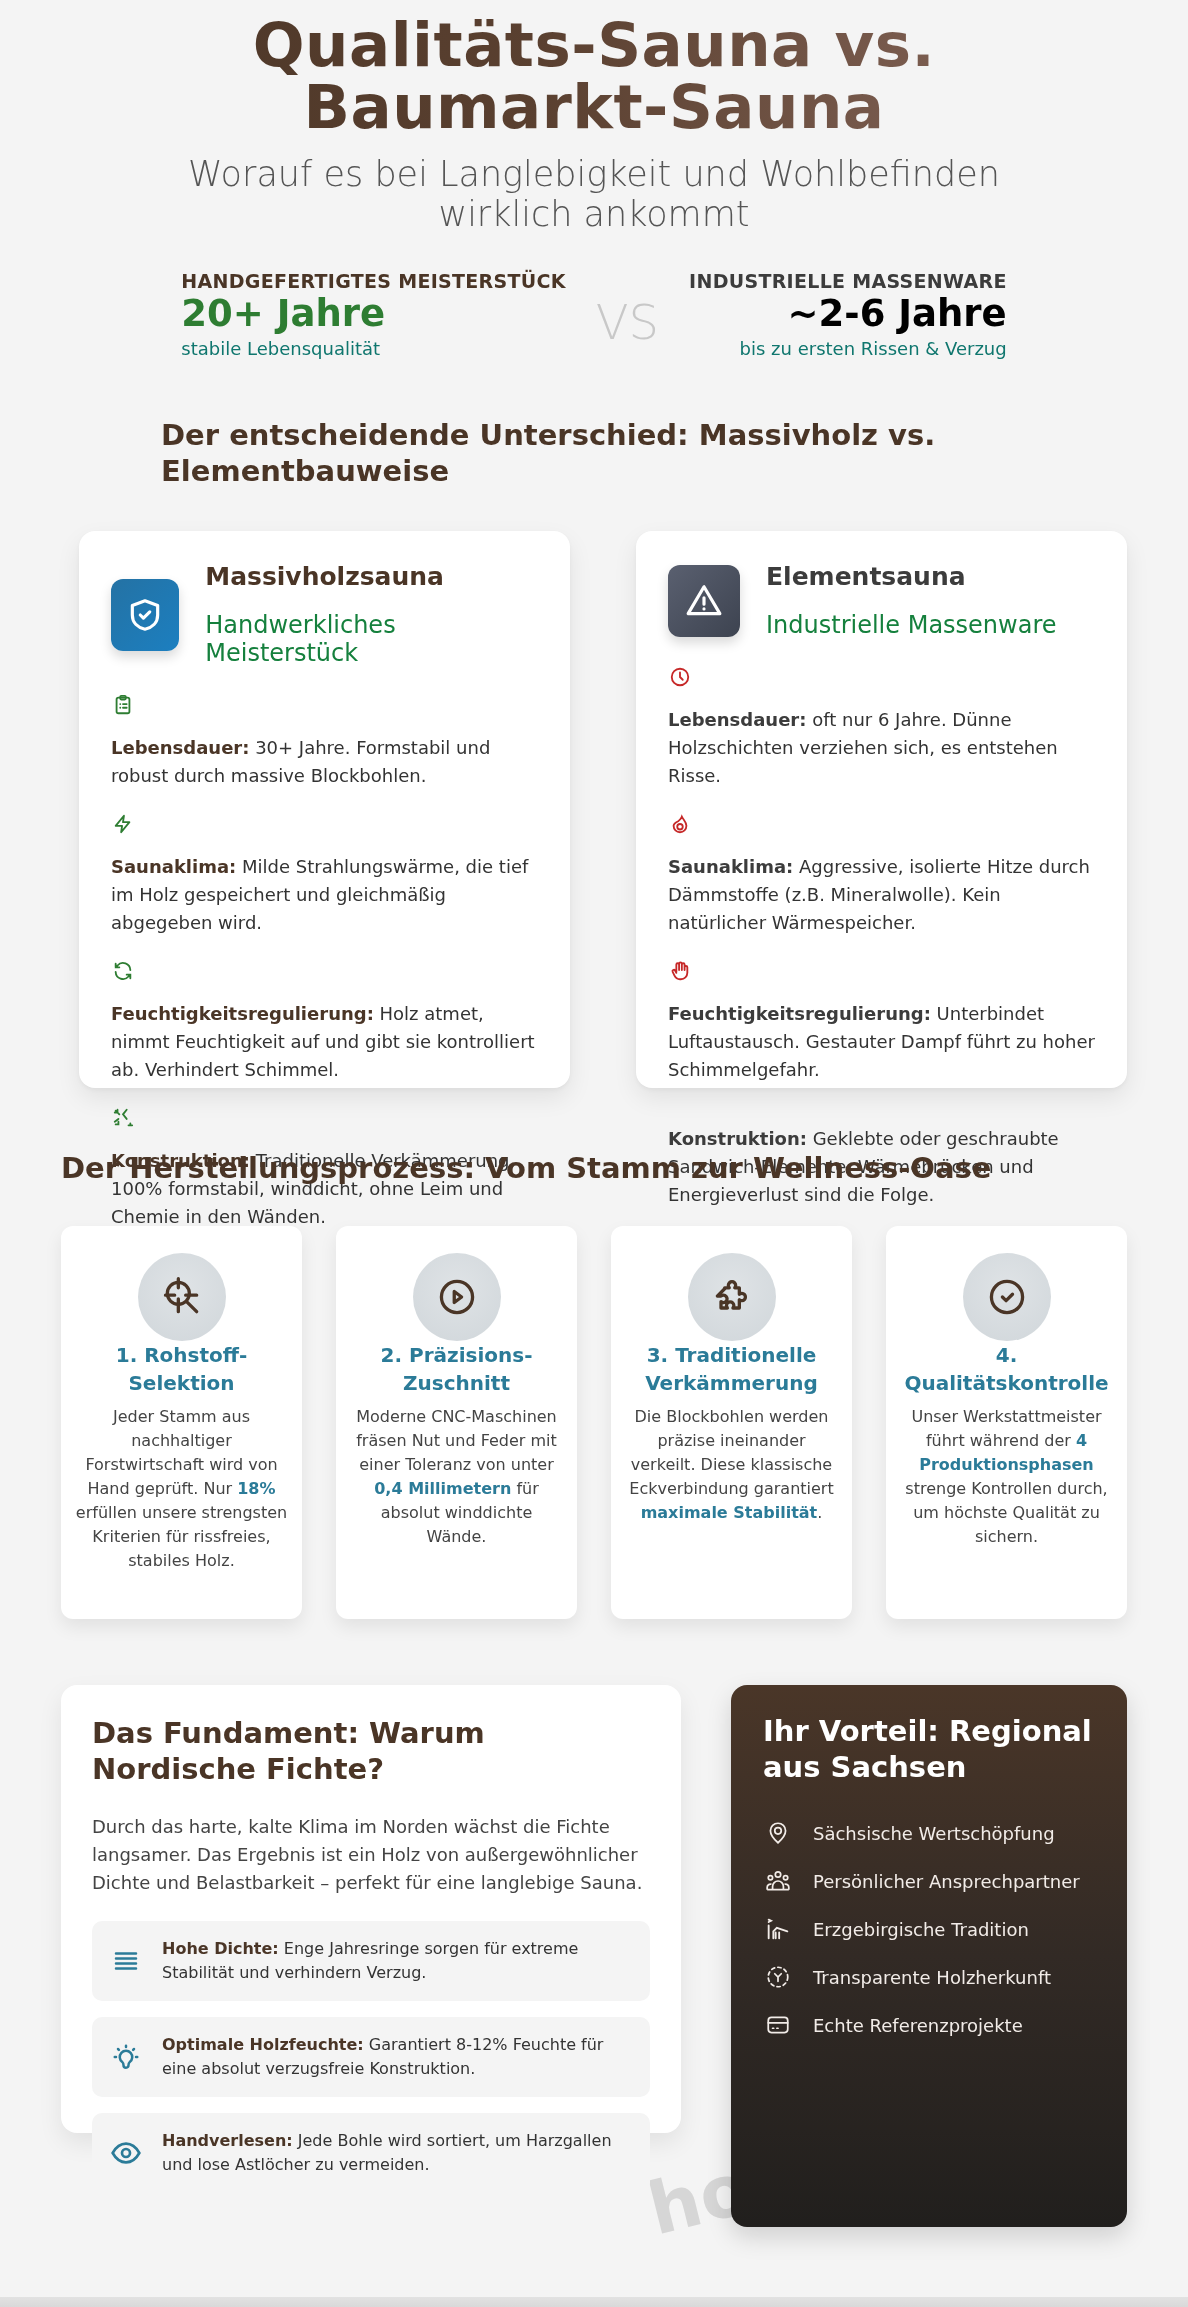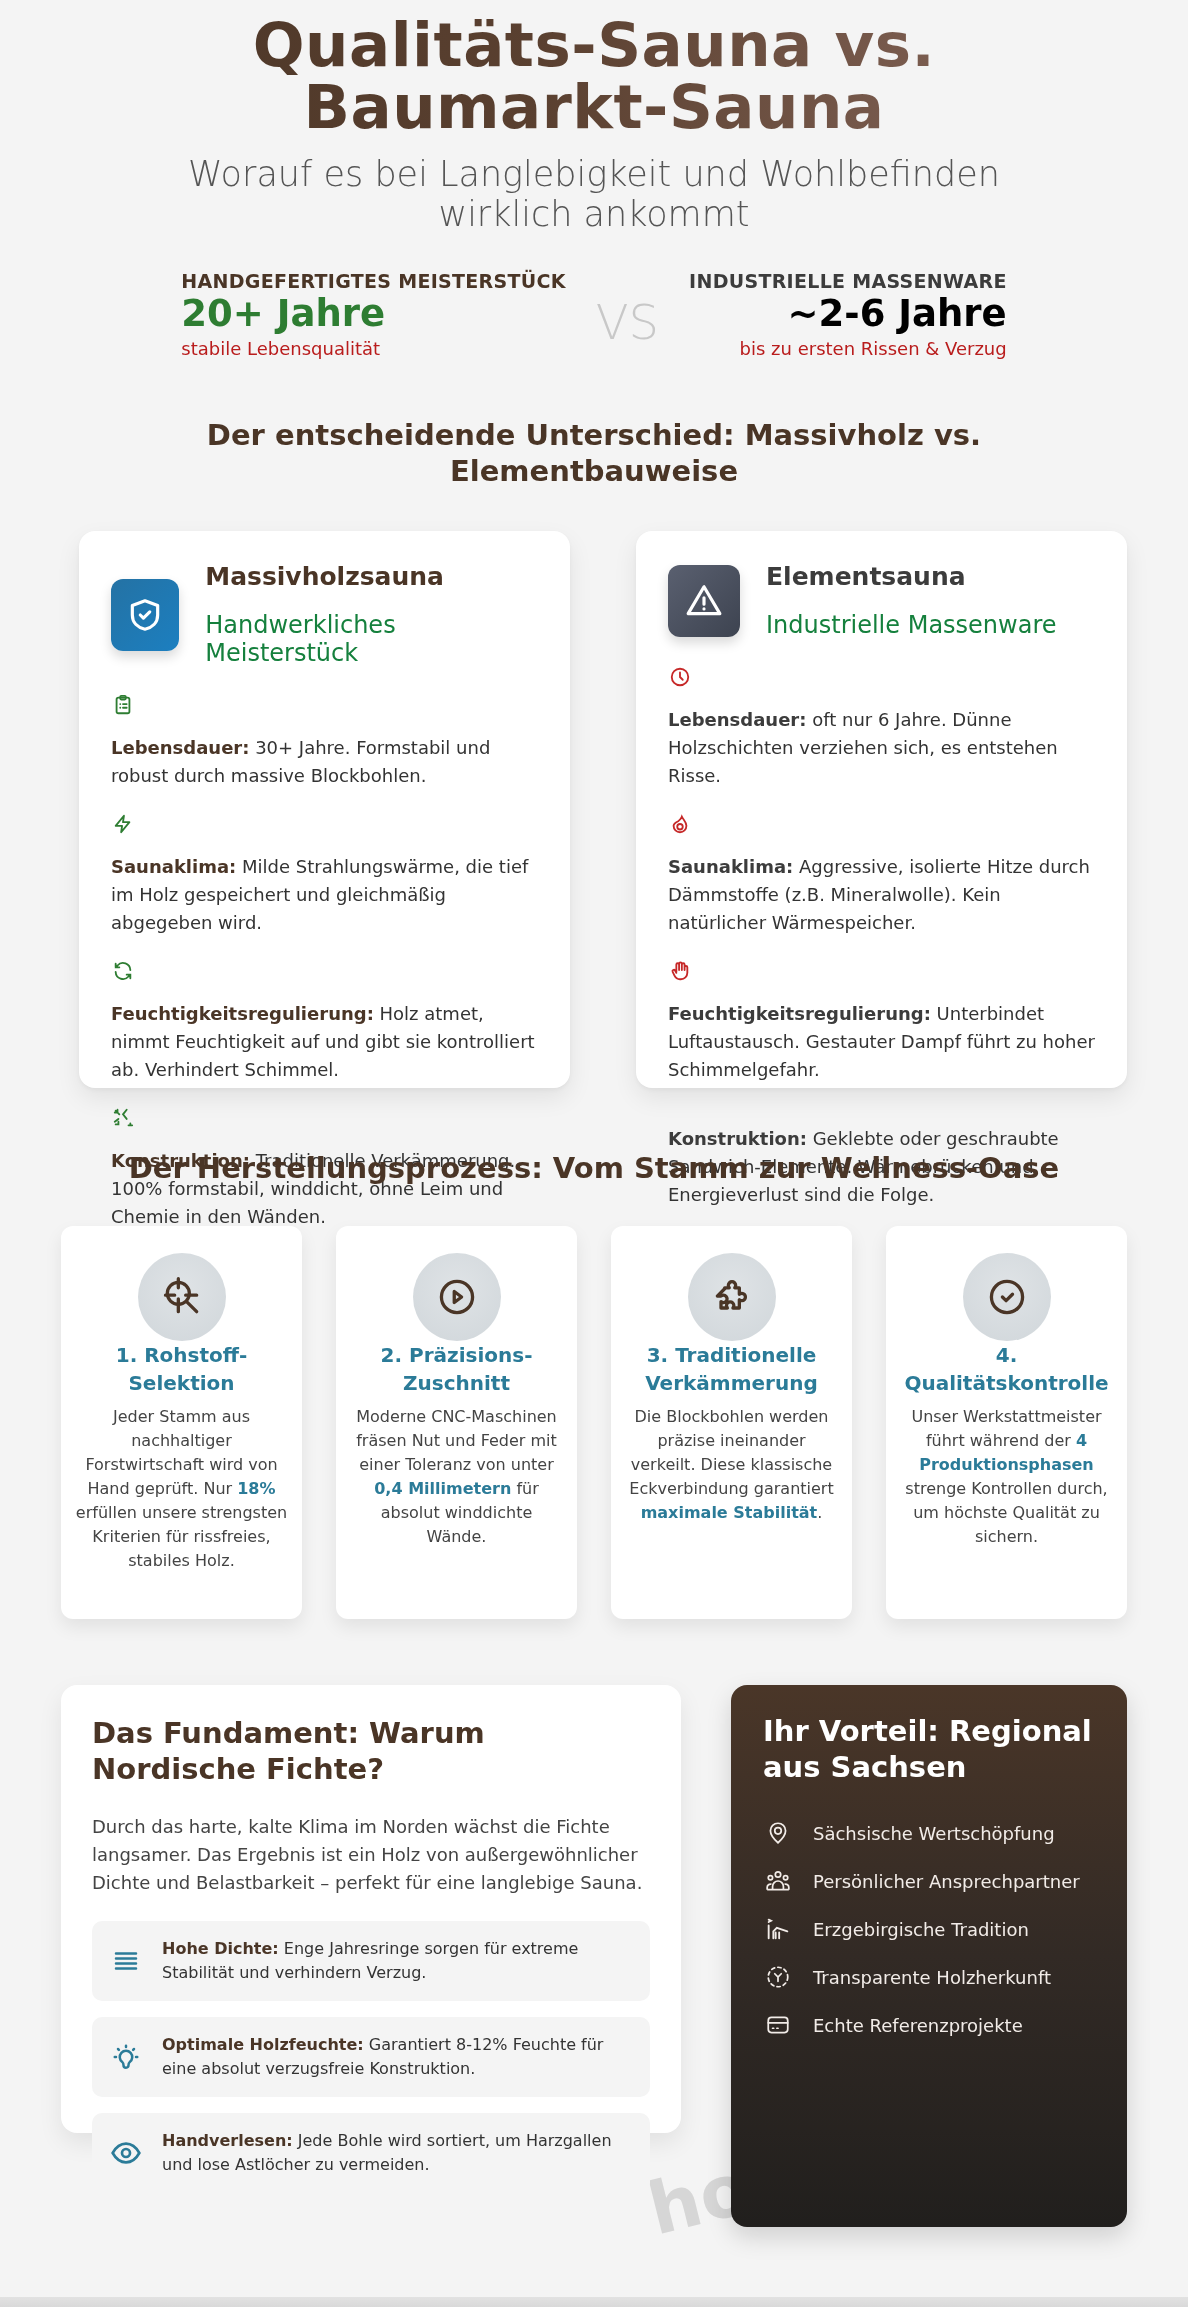--- a/index.html
+++ b/index.html
@@ -33,25 +33,25 @@
     display: flex; justify-content: center; align-items: center;
     margin-top: 36px; gap: 26px;
   }
   .vs-side { display: flex; flex-direction: column; }
   .vs-side.right { align-items: flex-end; text-align: right; }
   .vs-label { font-size: 19px; font-weight: bold; letter-spacing: 0.3px; color: #4a3526; }
   .vs-side.right .vs-label { color: #3c3c3c; }
   .vs-value { font-size: 37px; font-weight: bold; line-height: 44px; }
   .vs-value.good { color: #2e7d32; }
   .vs-value.bad { color: #000000; }
-  .vs-note { font-size: 18px; color: #b91c1c; margin-top: 2px; }
+  .vs-note { font-size: 18px; color: #0f766e; margin-top: 2px; }
   .vs-mid { font-size: 48px; font-weight: 200; color: #c8c8c8; padding: 0 4px; margin-top: 14px; }
 
   .section-title {
-    text-align: center; font-size: 29px; font-weight: bold; color: #4a3526;
+    text-align: left; font-size: 29px; font-weight: bold; color: #4a3526;
     line-height: 36px;
   }
   .s1 { margin-top: 58px; padding: 0 100px; }
 
   
   .compare { display: flex; gap: 66px; margin-top: 42px; padding-left: 18px; }
   .ccard {
     flex: 1; background: #fff; border-radius: 16px;
     box-shadow: 0 10px 24px rgba(0,0,0,0.08), 0 2px 4px rgba(0,0,0,0.04);
     padding: 31px 32px 33px 32px;

